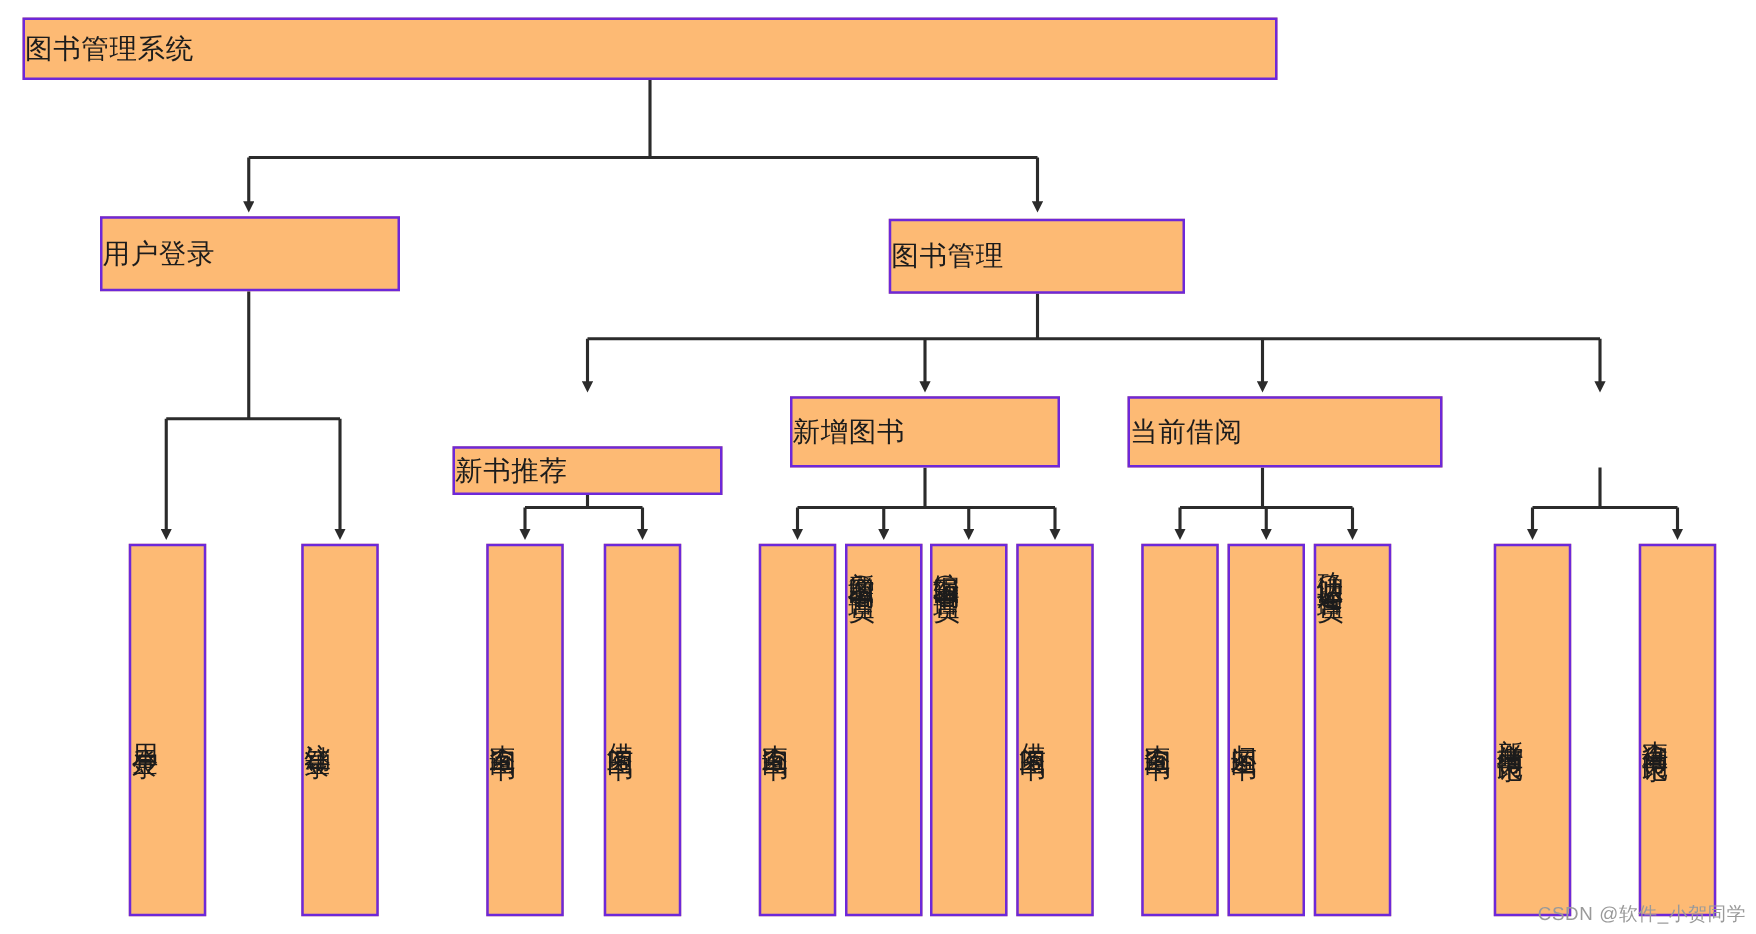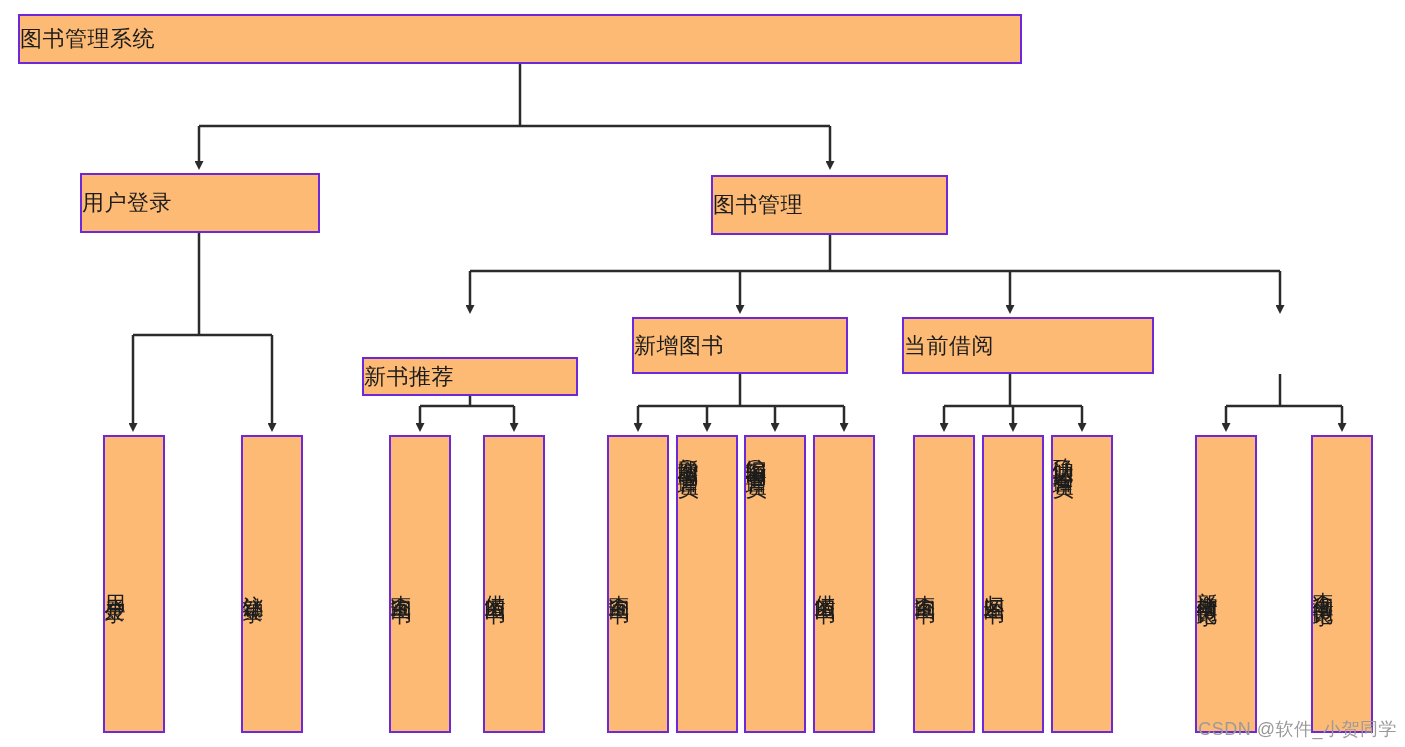--- a/index.html
+++ b/index.html
@@ -57,21 +57,21 @@
     line-height: 1.0;
   }
   .node-vertical.v-center {
     align-items: center;
     padding-top: 0;
   }
   .watermark {
     position: absolute;
     right: 8px;
     bottom: 6px;
-    font-size: 18px;
+    font-size: 15px;
     color: #9a9a9a;
     letter-spacing: 0.5px;
     white-space: nowrap;
     pointer-events: none;
   }
 </style>
 </head>
 <body>
 
 <div id="diagram-root">

